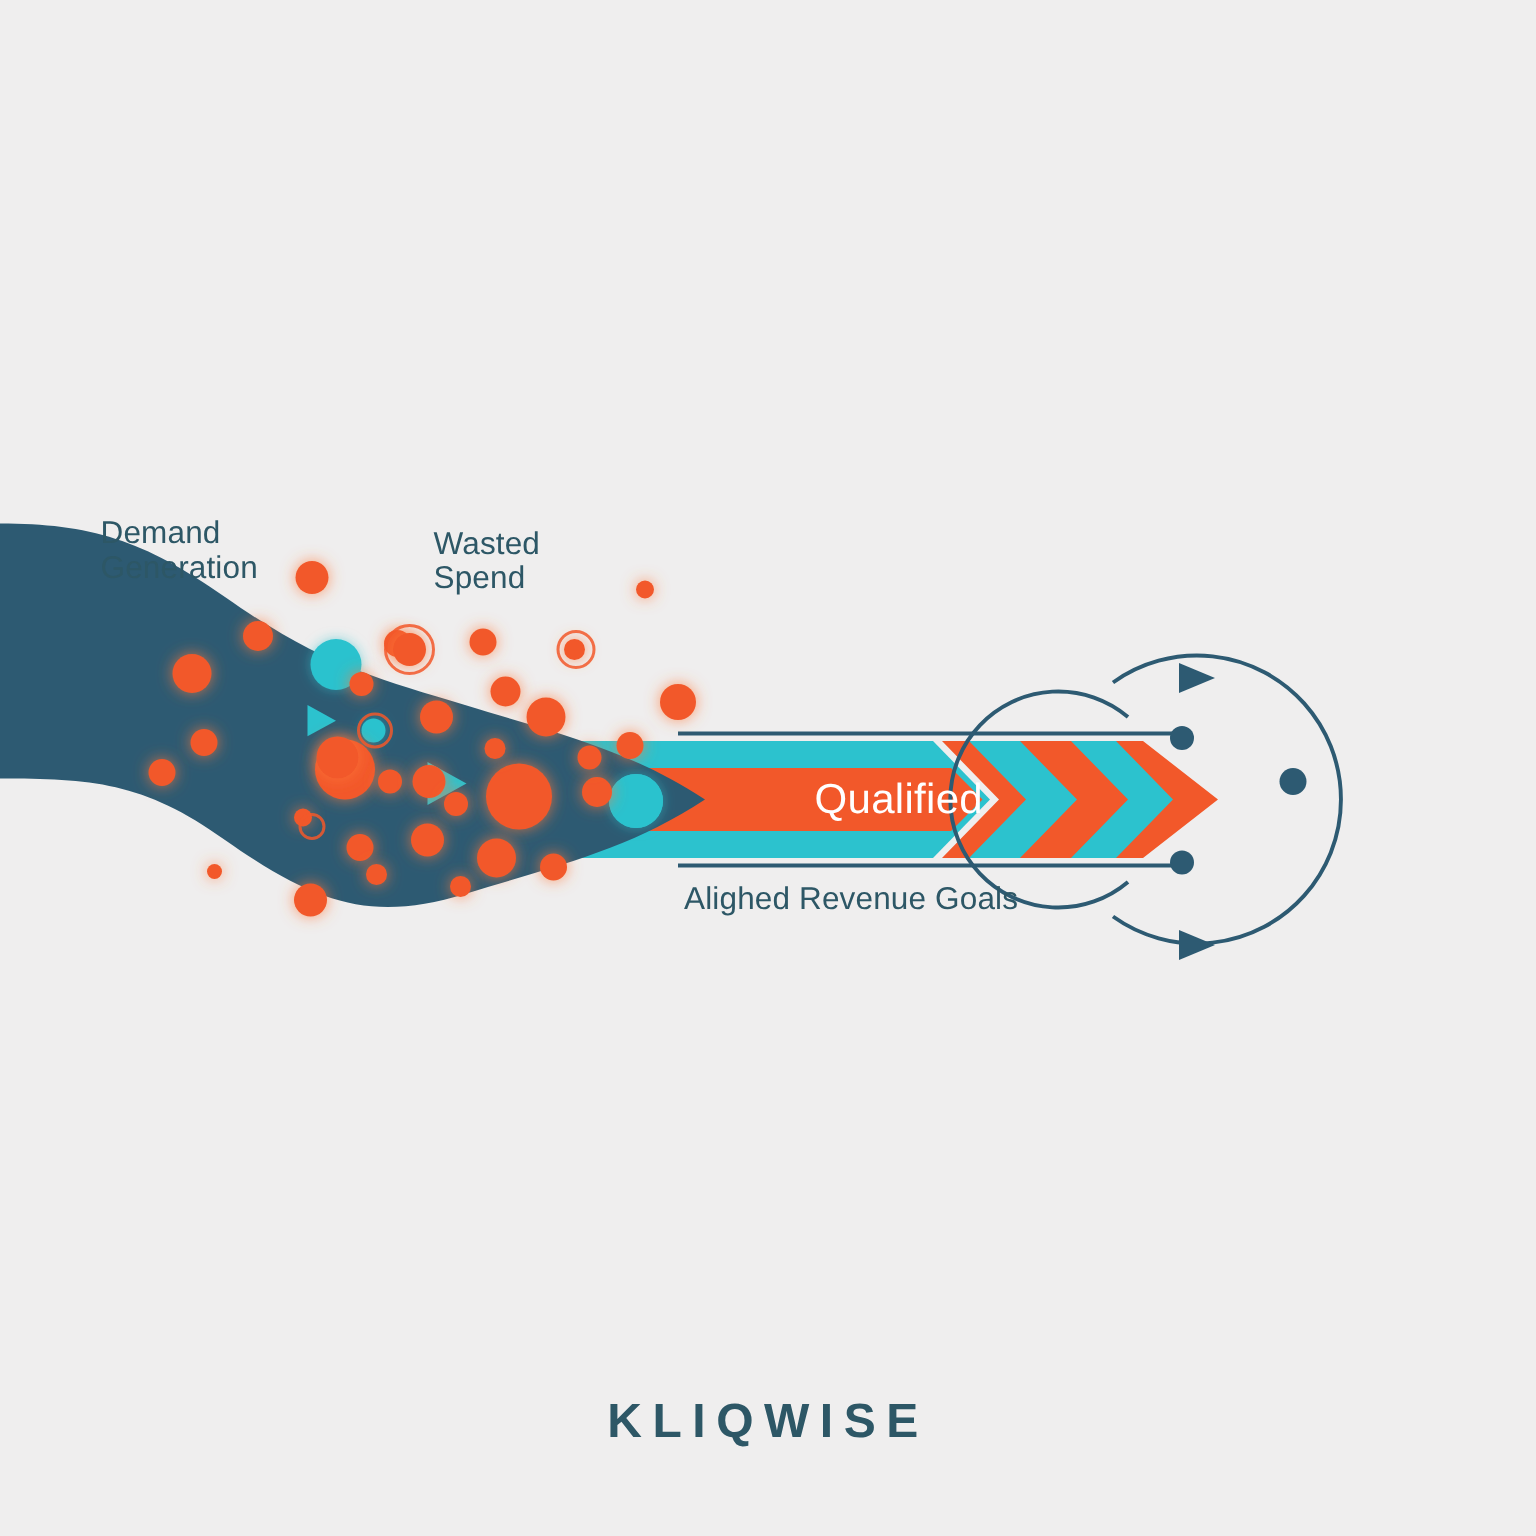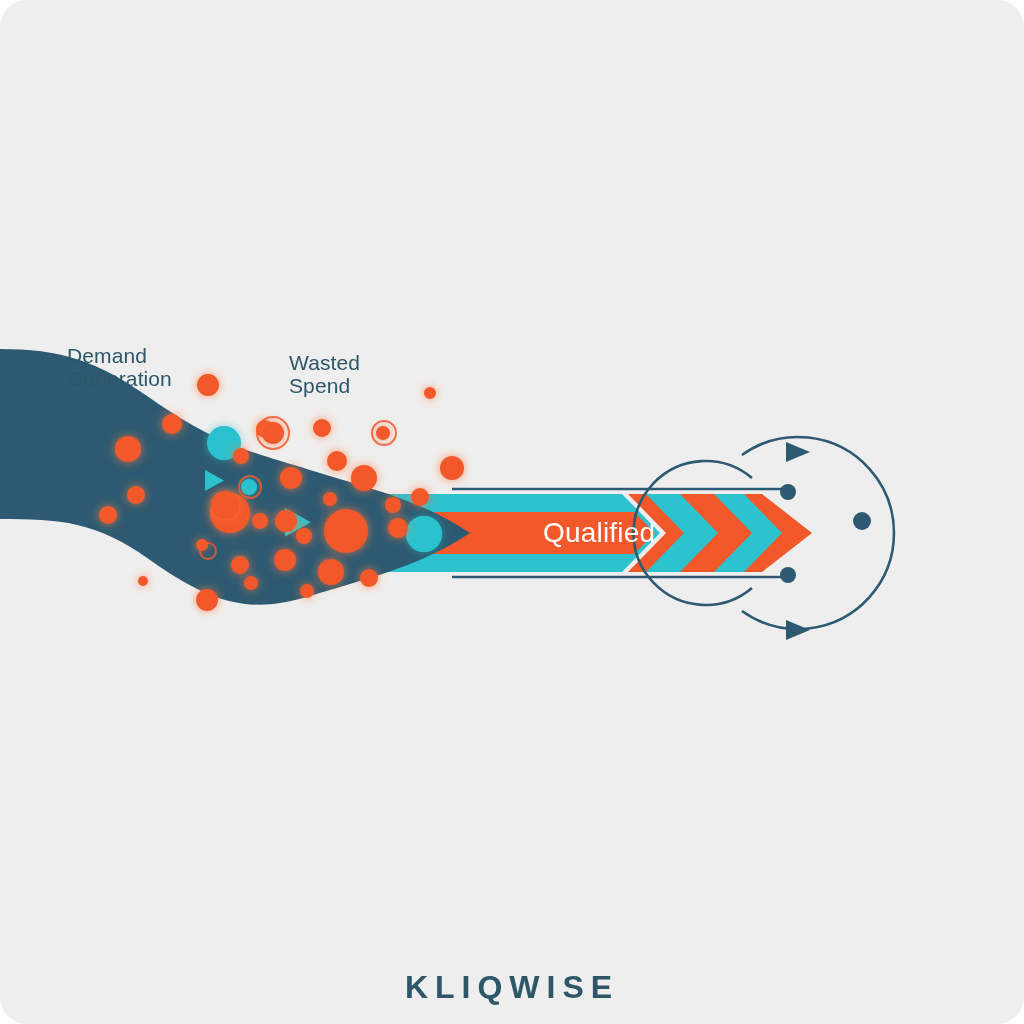--- a/index.html
+++ b/index.html
@@ -7,21 +7,20 @@
     padding: 0;
     background: #ffffff;
   }
   #canvas {
     position: relative;
     width: 1024px;
     height: 1024px;
     background: #efeeee;
     overflow: hidden;
     font-family: "Liberation Sans", sans-serif;
-    border-radius: 27px;
   }
   #artboard {
     position: absolute;
     inset: 0;
     width: 1024px;
     height: 1024px;
   }
   .label {
     position: absolute;
     color: #2d5766;
@@ -53,21 +52,20 @@
     left: 0;
     right: 0;
     top: 929px;
     text-align: center;
     color: #2d5766;
     font-family: "Liberation Sans", sans-serif;
     font-size: 32px;
     font-weight: 700;
     letter-spacing: 7px;
     user-select: none;
-    margin-top: 40px;
   }
 </style>
 </head>
 <body>
 
 <div id="canvas">
 
   <svg id="artboard" viewBox="0 0 1024 1024" xmlns="http://www.w3.org/2000/svg">
     <defs>
       <filter id="dotGlow" x="-140%" y="-140%" width="380%" height="380%">
@@ -193,18 +191,19 @@
     </g>
   </svg>
 
   <div class="label" id="label-demand-generation">Demand
 Generation</div>
 
   <div class="label" id="label-wasted-spend">Wasted
 Spend</div>
 
 
+  <div class="label" id="label-aligned-revenue">Alighed Revenue Goals</div>
 
   <div id="label-qualified">Qualified</div>
 
   <div id="brand-wordmark">KLIQWISE</div>
 
 </div>
 
 </body></html>

